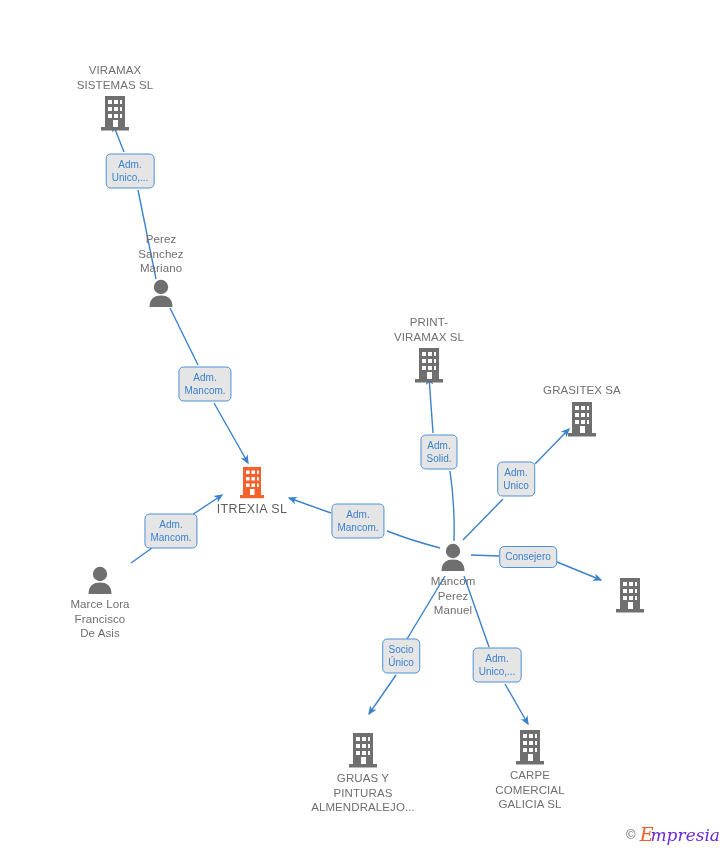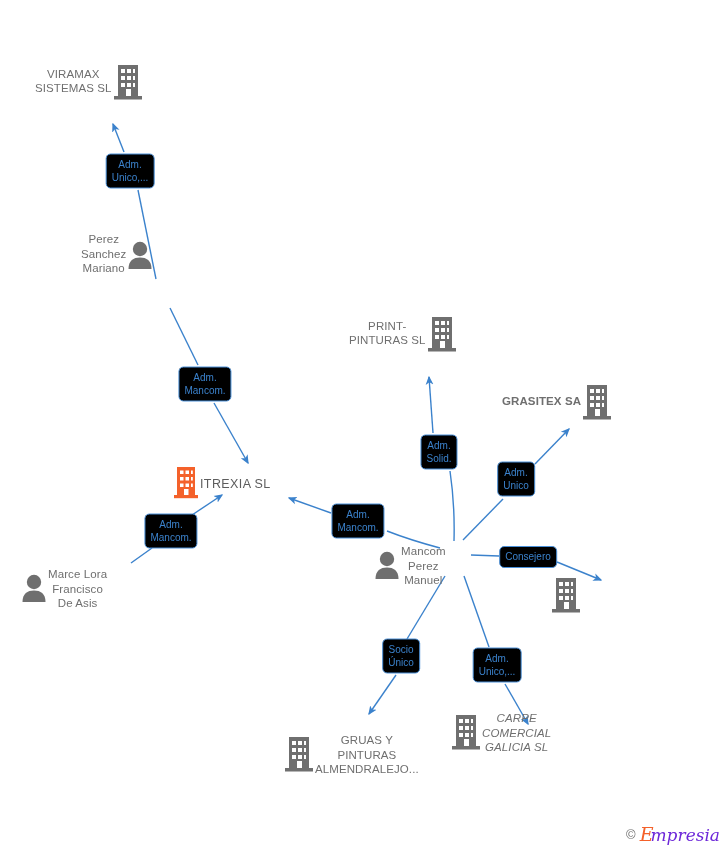--- a/index.html
+++ b/index.html
@@ -24,21 +24,21 @@
     width: 728px;
     height: 850px;
     pointer-events: none;
   }
   .node {
     position: absolute;
     width: 160px;
     margin-left: -80px;
     text-align: center;
     display: flex;
-    flex-direction: row;
+    flex-direction: column;
     align-items: center;
   }
   .node .icon {
     display: block;
     line-height: 0;
   }
   .node .label {
     font-size: 11.5px;
     line-height: 14.5px;
     color: #6f6f6f;
@@ -55,21 +55,21 @@
     color: #5d5d5d;
     font-size: 12.5px;
     font-weight: normal;
     letter-spacing: 0.4px;
   }
   .rel {
     position: absolute;
     box-sizing: border-box;
     border: 1px solid #4a90d9;
     border-radius: 5px;
-    background: #000000;
+    background: #e5e5e5;
     color: #3b82cc;
     font-size: 10px;
     line-height: 13px;
     text-align: center;
     padding: 3px 5px 4px 5px;
     white-space: pre-line;
     transform: translate(-50%, -50%);
   }
   .watermark {
     position: absolute;
@@ -226,24 +226,24 @@
             <rect x="15" y="13" width="4" height="4"></rect>
             <rect x="21" y="13" width="2" height="4"></rect>
           <rect x="9" y="20" width="4" height="4"></rect>
             <rect x="15" y="20" width="4" height="4"></rect>
             <rect x="21" y="20" width="2" height="4"></rect>
           <rect x="14" y="26" width="5" height="7"></rect>
         </g>
       </svg>
     </span>
     <span class="label">PRINT-
-PINTURAS SL</span>
-  </div>
-
-  <div class="node label-above" style="left:582px; top:383px;font-weight:bold;">
+VIRAMAX SL</span>
+  </div>
+
+  <div class="node label-above" style="left:582px; top:383px;">
     <span class="icon">
       <svg width="32" height="38" viewBox="0 0 32 38" xmlns="http://www.w3.org/2000/svg">
         <rect x="6" y="2" width="20" height="31" fill="#6f6f6f"></rect>
         <rect x="2" y="33" width="28" height="3.5" fill="#6f6f6f"></rect>
         <g fill="#ffffff">
           <rect x="9" y="6" width="4" height="4"></rect>
             <rect x="15" y="6" width="4" height="4"></rect>
             <rect x="21" y="6" width="2" height="4"></rect>
           <rect x="9" y="13" width="4" height="4"></rect>
             <rect x="15" y="13" width="4" height="4"></rect>
@@ -308,21 +308,21 @@
             <rect x="21" y="20" width="2" height="4"></rect>
           <rect x="14" y="26" width="5" height="7"></rect>
         </g>
       </svg>
     </span>
     <span class="label">GRUAS Y
 PINTURAS
 ALMENDRALEJO...</span>
   </div>
 
-  <div class="node" style="left:530px; top:709px;font-style:italic;">
+  <div class="node" style="left:530px; top:728px;">
     <span class="icon">
       <svg width="32" height="38" viewBox="0 0 32 38" xmlns="http://www.w3.org/2000/svg">
         <rect x="6" y="2" width="20" height="31" fill="#6f6f6f"></rect>
         <rect x="2" y="33" width="28" height="3.5" fill="#6f6f6f"></rect>
         <g fill="#ffffff">
           <rect x="9" y="6" width="4" height="4"></rect>
             <rect x="15" y="6" width="4" height="4"></rect>
             <rect x="21" y="6" width="2" height="4"></rect>
           <rect x="9" y="13" width="4" height="4"></rect>
             <rect x="15" y="13" width="4" height="4"></rect>

